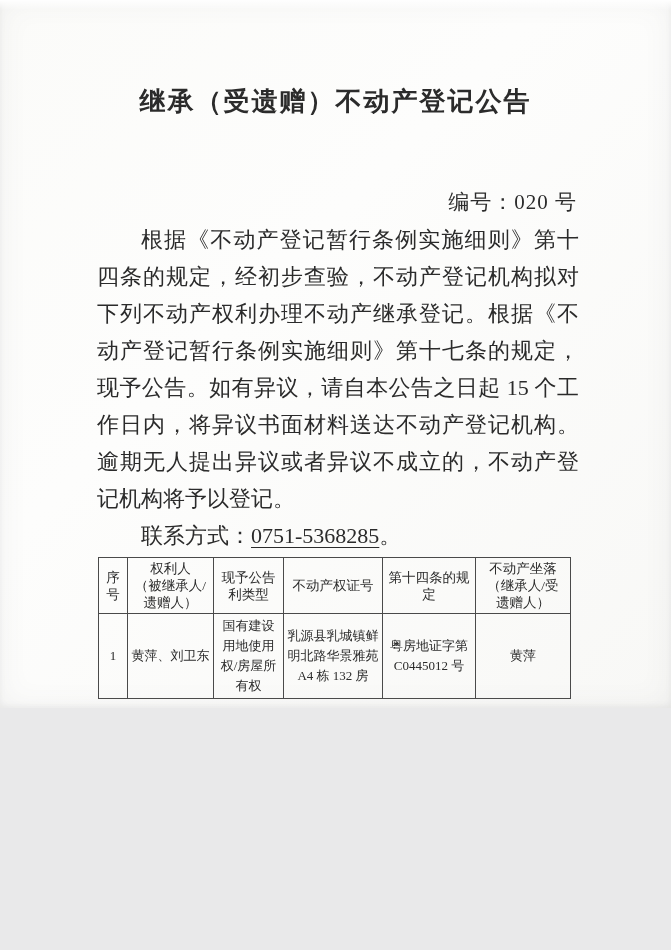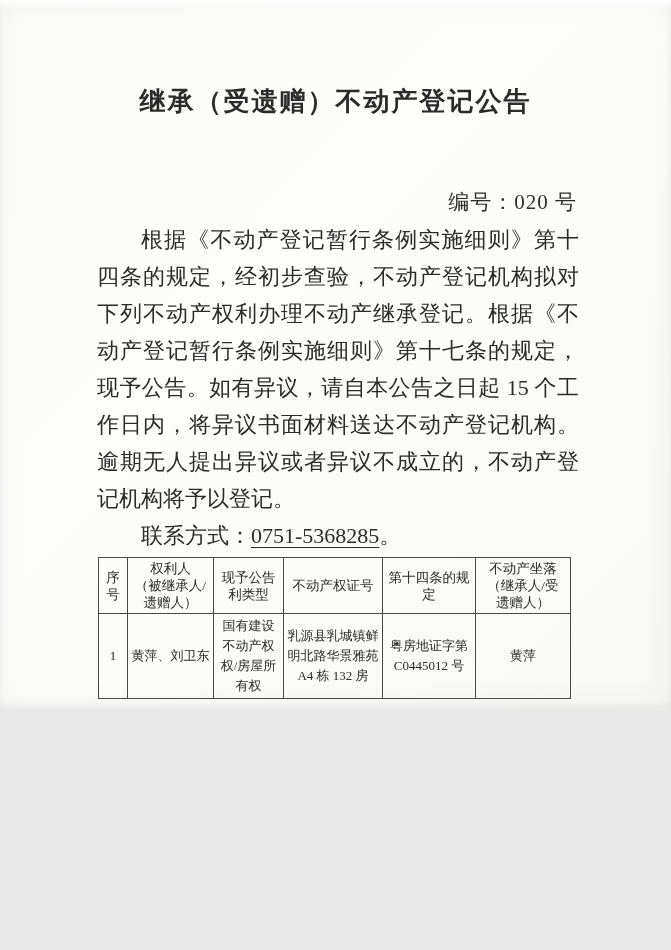--- a/index.html
+++ b/index.html
@@ -137,21 +137,21 @@
         <th>不动产坐落
 （继承人/受
 遗赠人）</th>
       </tr>
     </thead>
     <tbody>
       <tr>
         <td>1</td>
         <td>黄萍、刘卫东</td>
         <td>国有建设
-不动产权
+用地使用
 权/房屋所
 有权</td>
         <td>乳源县乳城镇鲜
 明北路华景雅苑
 A4 栋 132 房</td>
         <td>粤房地证字第
 C0445012 号</td>
         <td>黄萍</td>
       </tr>
     </tbody>

